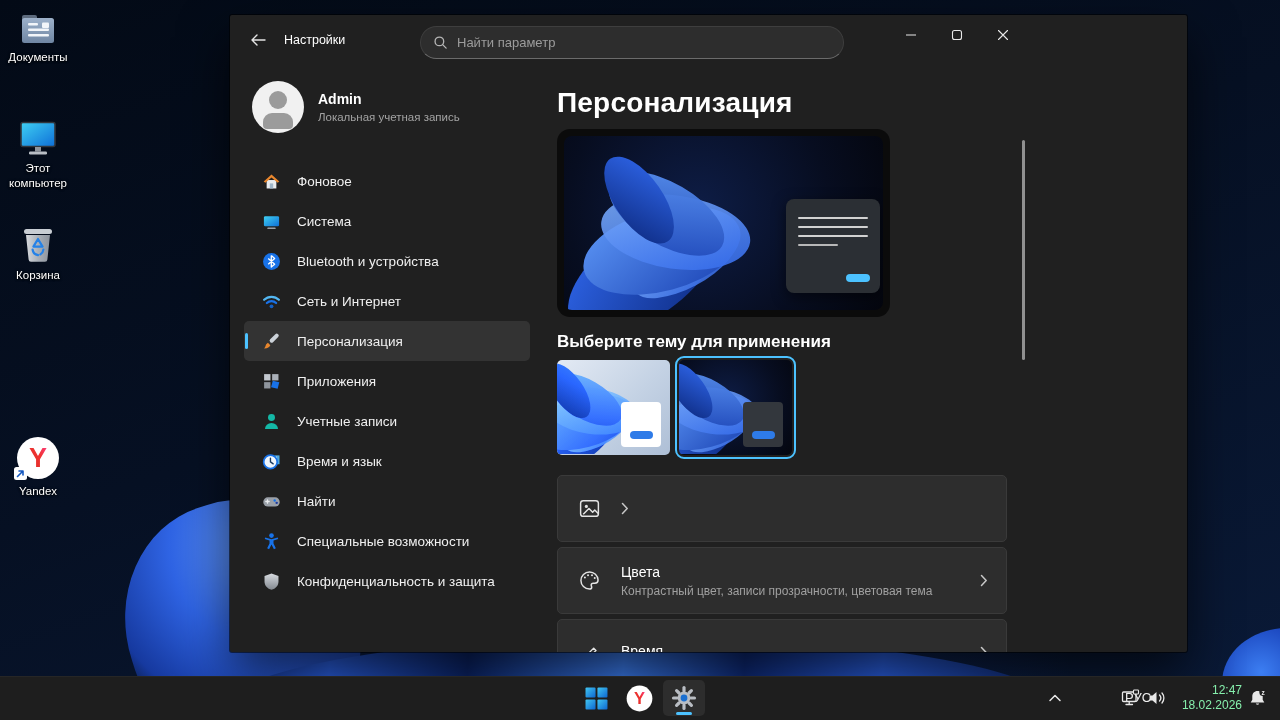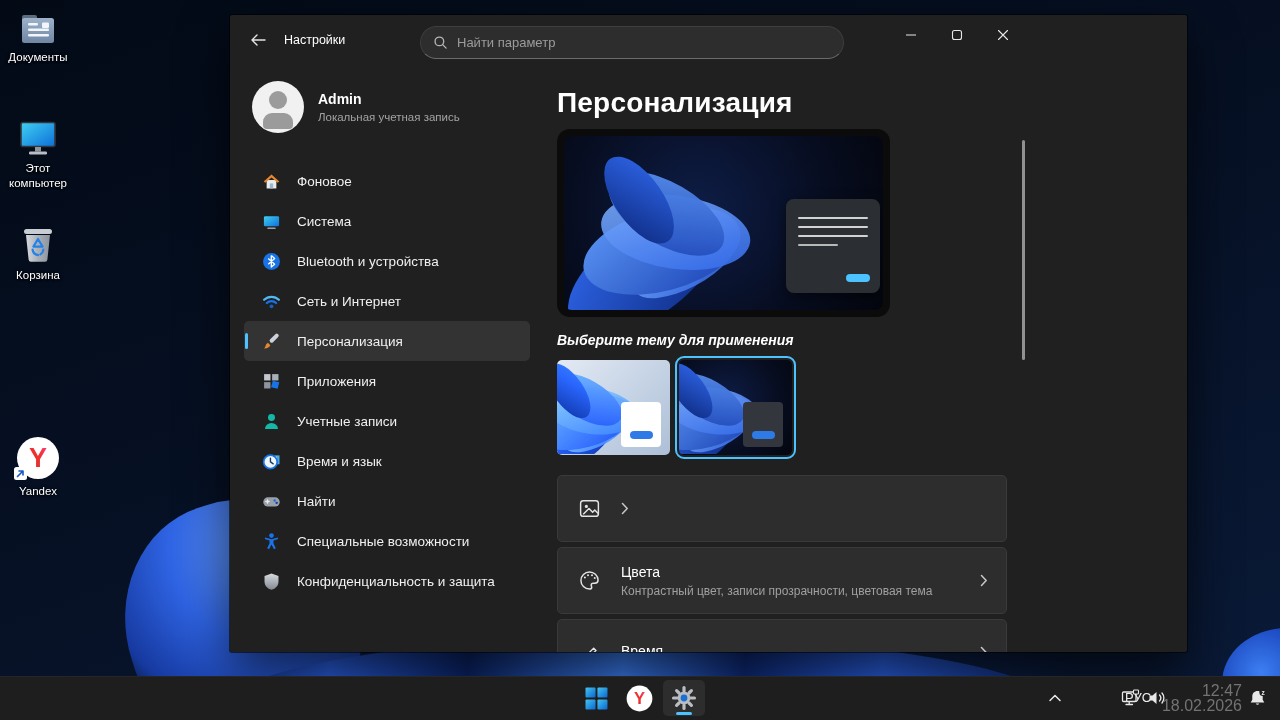--- a/index.html
+++ b/index.html
@@ -65,21 +65,21 @@
   
   .page-title { left:327px; top:72px; font-size:28px; font-weight:600; color:#fff; letter-spacing:.2px; }
   .preview { left:327px; top:114px; width:333px; height:188px; background:#0b0b0b; border-radius:13px; padding:7px; }
   .preview-inner { position:relative; width:100%; height:100%; border-radius:8px; overflow:hidden;
                    background:radial-gradient(circle at 42% 42%, #0e1d46 0%, #070d20 62%, #04060e 100%); }
   .mockcard { position:absolute; left:222px; top:63px; width:94px; height:94px; border-radius:8px;
               background:#2b2f34; box-shadow:0 4px 14px rgba(0,0,0,.5); }
   .mockcard .ln { position:absolute; left:12px; height:2px; background:#d2d2d2; border-radius:1px; }
   .mockcard .btn { position:absolute; right:10px; bottom:11px; width:24px; height:8px; border-radius:4px; background:#4cc2ff; }
 
-  .sect-label { left:327px; top:317px; font-size:14px; font-weight:bold; color:#fff;font-style:italic; }
+  .sect-label { left:327px; top:317px; font-size:17px; font-weight:bold; color:#fff; }
   .thumb { position:relative; width:113px; height:95px; border-radius:5px; overflow:hidden; cursor:pointer; }
   .thumb-light { background:linear-gradient(135deg,#e3eaf4 0%,#c4d2e4 55%,#aebfd6 100%); }
   .thumb-dark  { background:radial-gradient(circle at 42% 42%, #0e1d46 0%, #070d20 62%, #04060e 100%); }
   .t-card { position:absolute; left:64px; top:42px; width:40px; height:45px; border-radius:4px; }
   .t-card .t-btn { position:absolute; left:9px; top:29px; width:23px; height:8px; border-radius:4px; background:#2e7be8; }
   .sel-wrap { left:445px; top:341px; border:2px solid #4cc2ff; border-radius:9px; padding:2px; }
 
   .row-card { left:327px; width:450px; height:67px; background:#2d2d2d; border:1px solid #3a3a3a; border-radius:5px;
               display:flex; align-items:center; padding:0 18px 0 20px; gap:20px; cursor:pointer; }
   .row-text { flex:1; }
@@ -90,21 +90,21 @@
   
   #taskbar { left:0; top:676px; width:1280px; height:44px; background:#1e1e1e;
              border-top:1px solid rgba(255,255,255,.04); }
   .tk-btn { position:absolute; width:38px; height:36px; top:3px; border-radius:5px;
             display:flex; align-items:center; justify-content:center; cursor:pointer; }
   .tk-active { background:#2d2d2d; }
   .tk-underline { position:absolute; left:50%; transform:translateX(-50%); bottom:1px; width:16px; height:3px;
                   border-radius:2px; background:#4cc2ff; }
   .tray-txt { color:#f0f0f0; font-size:13px;margin-left:43px; }
   .clockblk { position:absolute; left:1158px; top:6px; width:84px; text-align:right;
-              color:#737373; font-size:16px; line-height:15px; }
+              color:#86efac; font-size:12px; line-height:15px; }
 </style>
 </head>
 <body>
 
 <div id="stage">
 
   <svg width="0" height="0" style="position:absolute">
     <defs>
       <linearGradient id="pg1" x1="0" y1="0" x2="1" y2="1">
         <stop offset="0" stop-color="#5d97f7"></stop>

